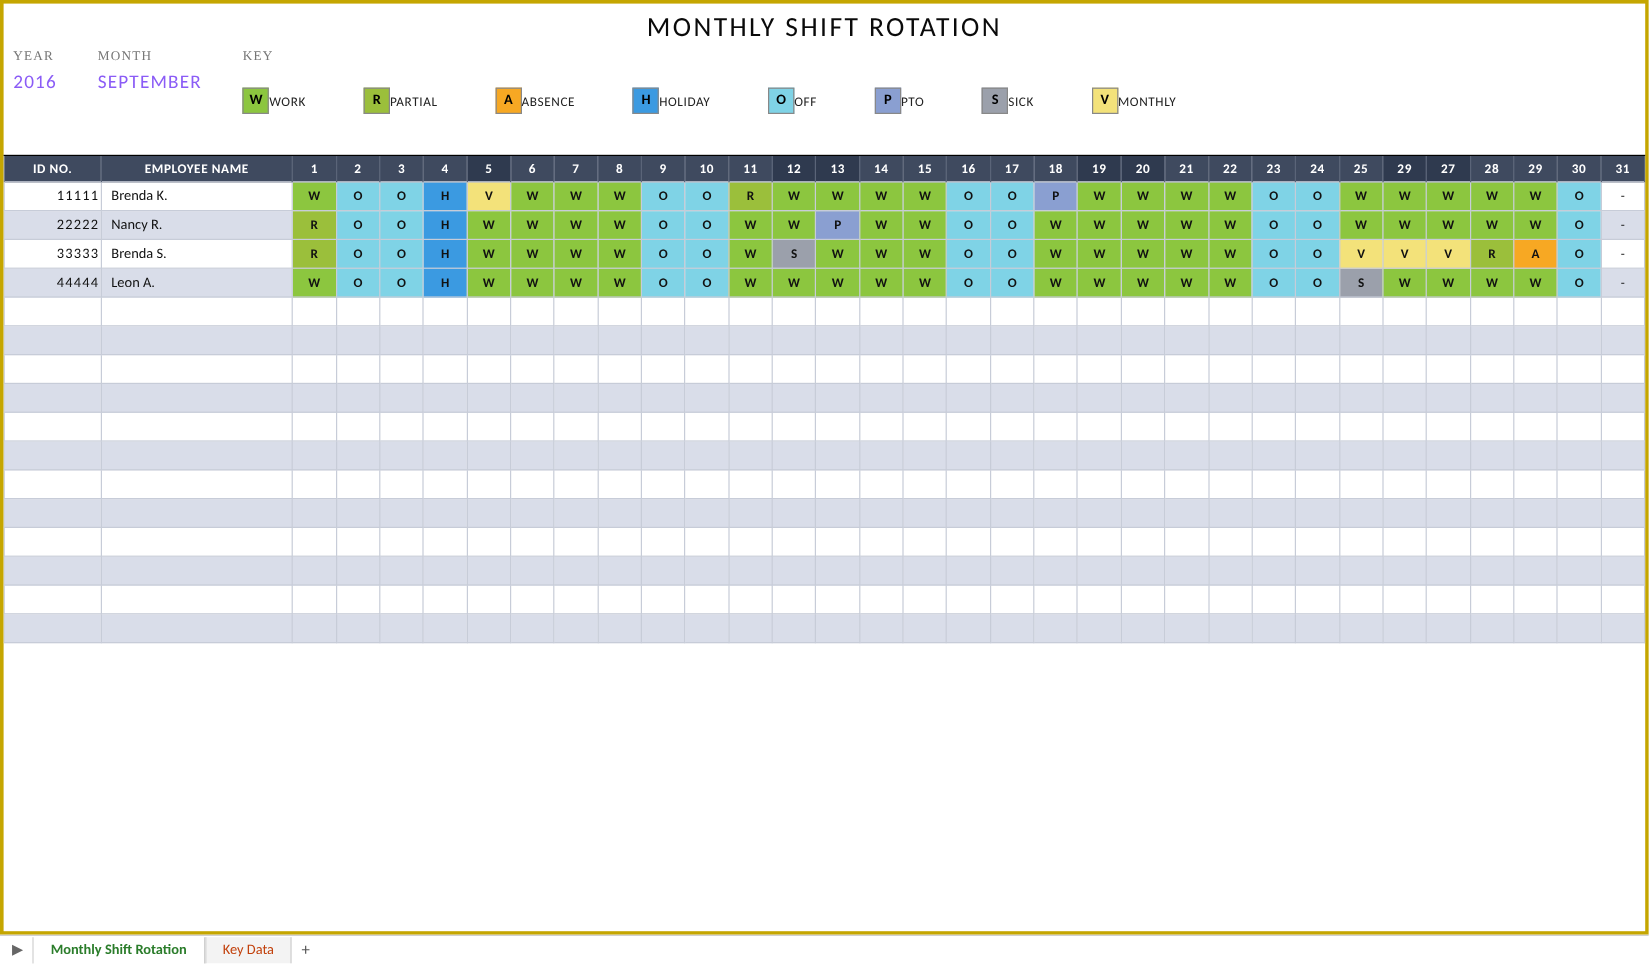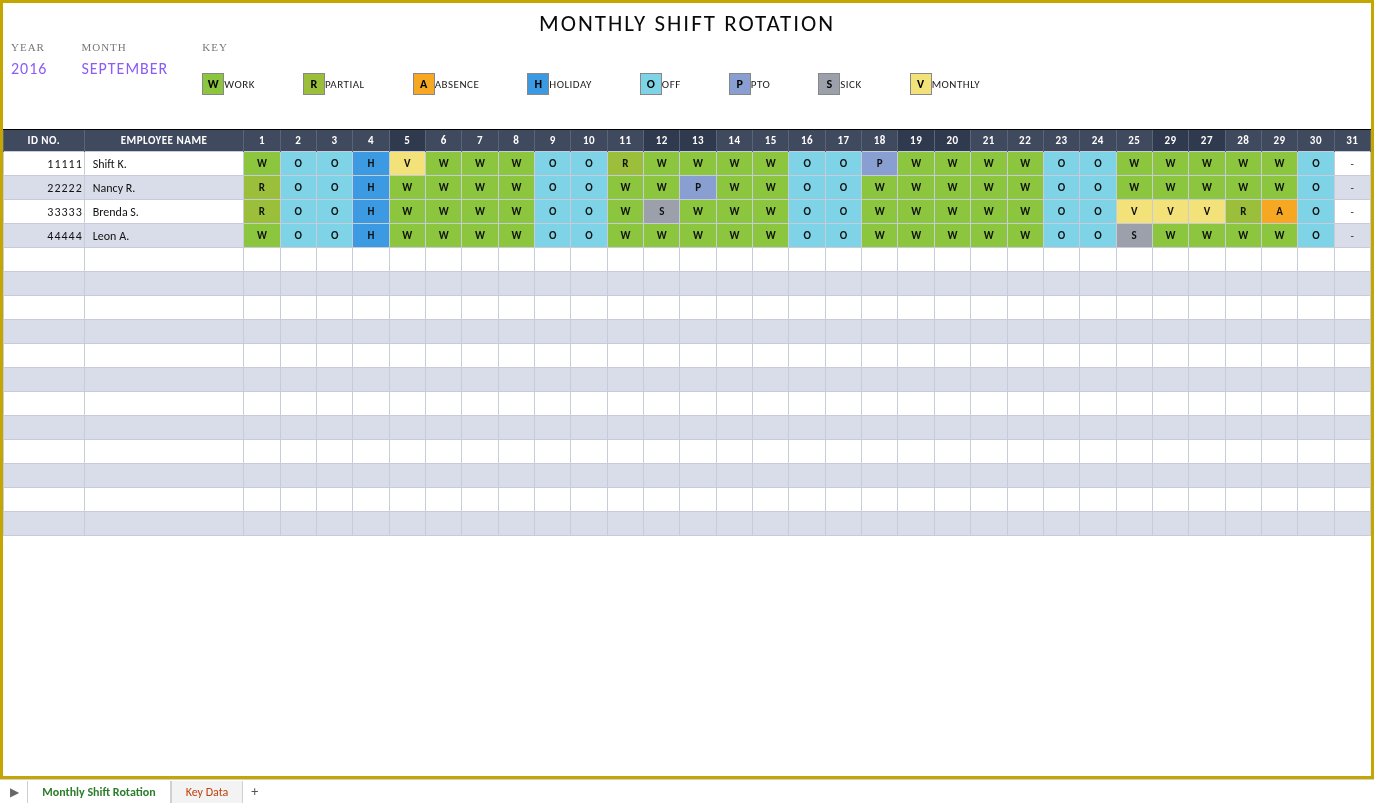--- a/index.html
+++ b/index.html
@@ -166,21 +166,21 @@
             <th class="darker">27</th>
             <th>28</th>
             <th>29</th>
             <th>30</th>
             <th>31</th>
           </tr>
       </thead>
       <tbody id="tbody">
           <tr>
             <td class="emp-id">11111</td>
-            <td class="emp-name">Shift K.</td>
+            <td class="emp-name">Brenda K.</td>
             <td class="c-W">W</td>
             <td class="c-O">O</td>
             <td class="c-O">O</td>
             <td class="c-H">H</td>
             <td class="c-V">V</td>
             <td class="c-W">W</td>
             <td class="c-W">W</td>
             <td class="c-W">W</td>
             <td class="c-O">O</td>
             <td class="c-O">O</td>

